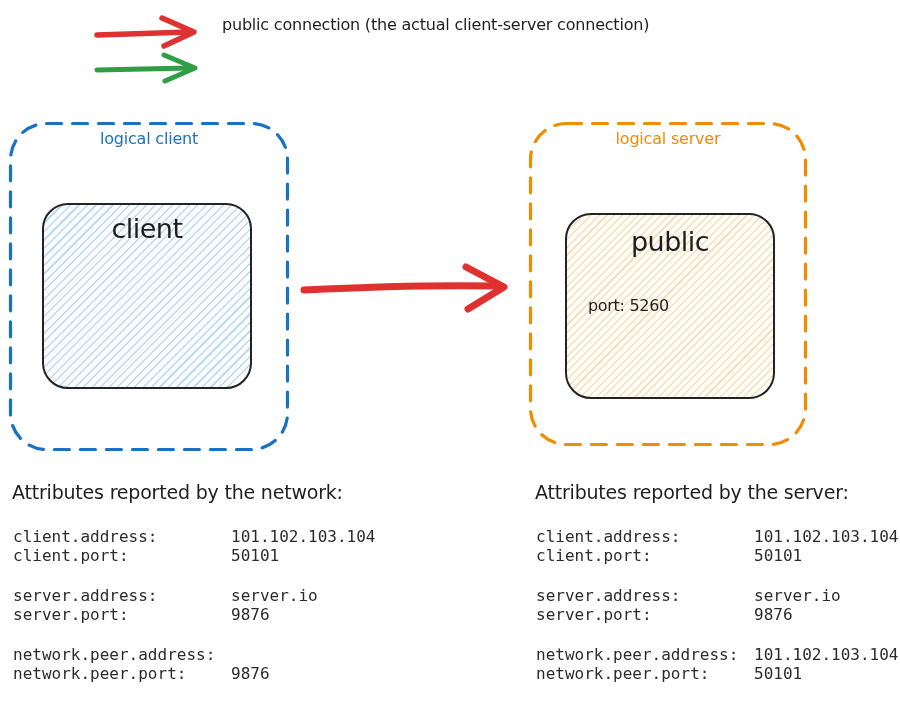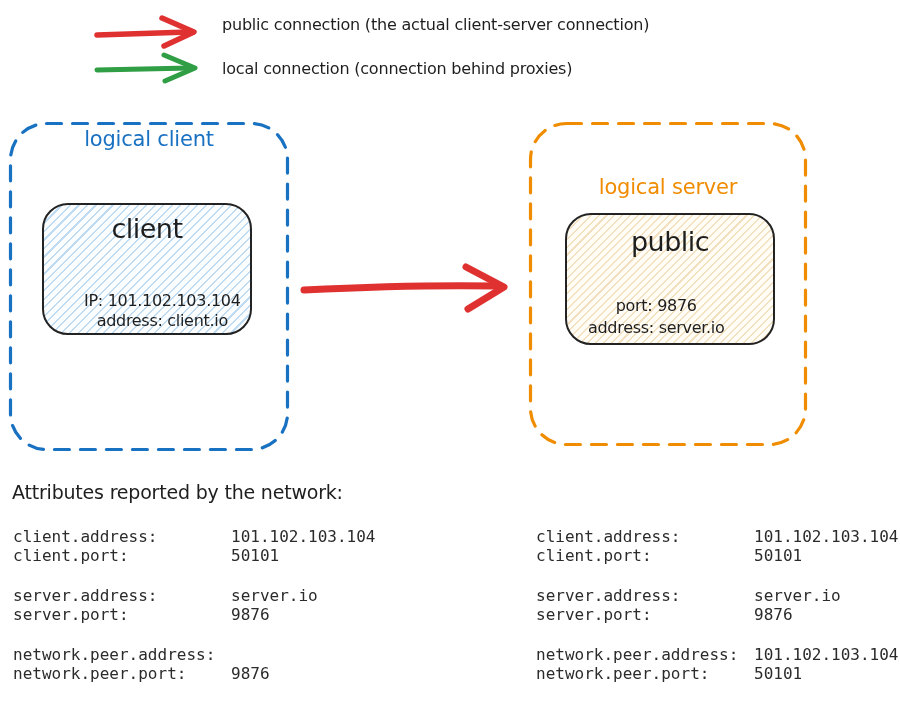--- a/index.html
+++ b/index.html
@@ -11,33 +11,32 @@
     background: #ffffff;
     overflow: hidden;
     font-family: "DejaVu Sans", sans-serif;
   }
   .abs { position: absolute; }
   .hand {
     font-family: "DejaVu Sans", sans-serif;
     color: #1e1e1e;
     letter-spacing: -0.2px;
     white-space: nowrap;
-    text-align: center;
   }
   .legend-label { font-size: 16px; line-height: 20px; }
   .group-label {
-    font-size: 21px;
+    font-size: 16px;
     line-height: 20px;
     text-align: center;
     white-space: nowrap;
   }
   .node {
     position: absolute;
     width: 210px;
-    height: 132px;
+    height: 186px;
     border: 2px solid #232323;
     border-radius: 26px;
   }
   .node-client {
     background:
       repeating-linear-gradient(135deg, rgba(100,170,225,0.40) 0px, rgba(100,170,225,0.40) 1.5px, rgba(0,0,0,0) 1.5px, rgba(0,0,0,0) 6px),
       #fbfdff;
   }
   .node-server {
     background:
@@ -74,50 +73,44 @@
   <svg class="abs" style="left:92px; top:11px;" width="120" height="40" viewBox="0 0 120 40">
     <path d="M 5 24 L 97 21" fill="none" stroke="#e03131" stroke-width="5.5" stroke-linecap="round"></path>
     <path d="M 70 7 L 102 21 L 72 35" fill="none" stroke="#e03131" stroke-width="5.5" stroke-linecap="round" stroke-linejoin="round"></path>
   </svg>
   <div class="abs hand legend-label" style="left:222px; top:15px;">public connection (the actual client-server connection)</div>
 
   <svg class="abs" style="left:92px; top:47px;" width="120" height="40" viewBox="0 0 120 40">
     <path d="M 5 23 L 98 21" fill="none" stroke="#2f9e44" stroke-width="5" stroke-linecap="round"></path>
     <path d="M 72 8 L 103 21 L 73 34" fill="none" stroke="#2f9e44" stroke-width="5" stroke-linecap="round" stroke-linejoin="round"></path>
   </svg>
-  <div class="abs hand legend-label" style="left:222px; top:59px;">local connection (connection behind proxies)</div>
 
   <svg class="abs" style="left:8px; top:121px;" width="282" height="331" viewBox="0 0 282 331">
     <rect x="2.5" y="2.5" width="277" height="326" rx="36" ry="36" fill="none" stroke="#1971c2" stroke-width="3.2" stroke-dasharray="15 11" stroke-linecap="round"></rect>
   </svg>
   <div class="abs hand group-label" style="left:8px; top:129px; width:282px; color:#1971c2;">logical client</div>
 
   <div class="node node-client abs" style="left:42px; top:203px;">
     <div class="node-title hand" style="margin-top:8px;">client</div>
-    <div class="node-lines hand" style="left:40px; top:86px; line-height:20px;">
-      <div>IP: 101.102.103.104</div>
-      <div>address: client.io</div>
-    </div>
   </div>
 
   <svg class="abs" style="left:294px; top:259px;" width="228" height="58" viewBox="0 0 228 58">
     <path d="M 10 31 C 70 28, 150 26, 203 27" fill="none" stroke="#e03131" stroke-width="7" stroke-linecap="round"></path>
     <path d="M 172 8 L 210 28 L 174 50" fill="none" stroke="#e03131" stroke-width="7" stroke-linecap="round" stroke-linejoin="round"></path>
   </svg>
 
   <svg class="abs" style="left:528px; top:121px;" width="280" height="326" viewBox="0 0 280 326">
     <rect x="2.5" y="2.5" width="275" height="321" rx="36" ry="36" fill="none" stroke="#f08c00" stroke-width="3.2" stroke-dasharray="15 11" stroke-linecap="round"></rect>
   </svg>
-  <div class="abs hand group-label" style="left:528px; top:129px; width:280px; color:#f08c00;margin-top:48px;">logical server</div>
+  <div class="abs hand group-label" style="left:528px; top:129px; width:280px; color:#f08c00;">logical server</div>
 
   <div class="node node-server abs" style="left:565px; top:213px;">
     <div class="node-title hand" style="margin-top:11px;">public</div>
     <div class="node-lines hand" style="left:21px; top:80px; line-height:22px;">
-      <div>port: 9876</div>
-      <div>address: server.io</div>
+      <div>port: 5260</div>
     </div>
   </div>
 
   <div class="abs hand attr-heading" style="left:12px; top:480px;">Attributes reported by the network:</div>
   <div class="attr-groups" style="left:13px; top:527px;">
     <div class="attr-group">
       <div class="attr-row">
         <span class="attr-key">client.address:</span>
         <span class="attr-val">101.102.103.104</span>
       </div>
@@ -140,20 +133,21 @@
       <div class="attr-row">
         <span class="attr-key">network.peer.address:</span>
       </div>
       <div class="attr-row">
         <span class="attr-key">network.peer.port:</span>
         <span class="attr-val">9876</span>
       </div>
     </div>
   </div>
 
+  <div class="abs hand attr-heading" style="left:535px; top:480px;">Attributes reported by the server:</div>
   <div class="attr-groups" style="left:536px; top:527px;">
     <div class="attr-group">
       <div class="attr-row">
         <span class="attr-key">client.address:</span>
         <span class="attr-val">101.102.103.104</span>
       </div>
       <div class="attr-row">
         <span class="attr-key">client.port:</span>
         <span class="attr-val">50101</span>
       </div>

